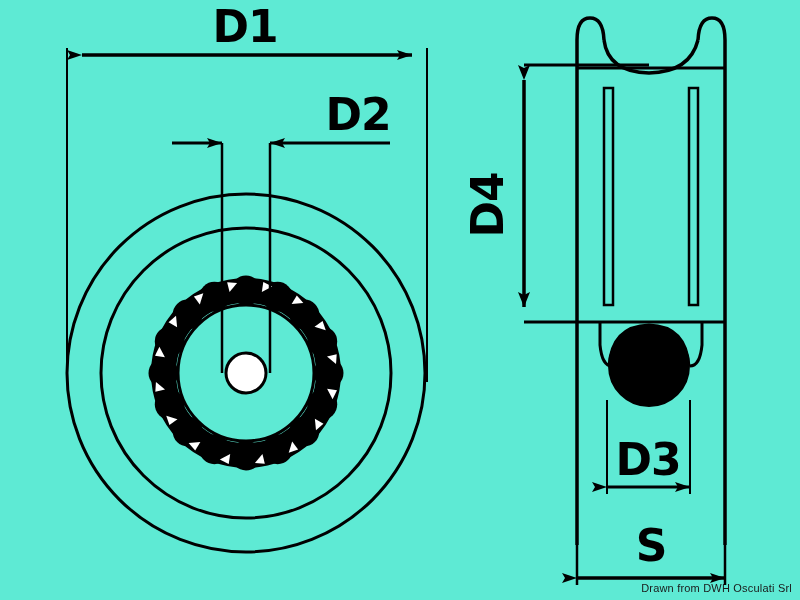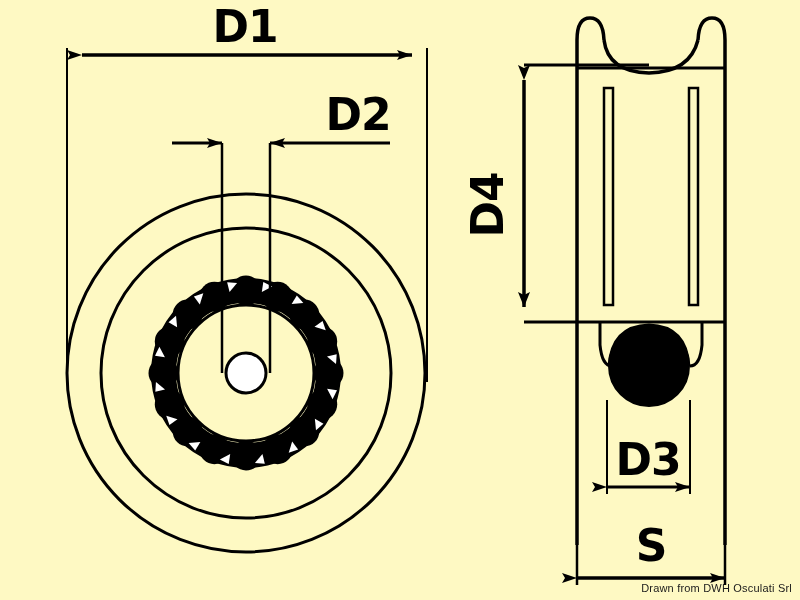--- a/index.html
+++ b/index.html
@@ -8,21 +8,21 @@
     padding: 0;
     background: #ffffff;
   }
   body {
     font-family: "Liberation Sans", sans-serif;
   }
   #drawing-root {
     position: relative;
     width: 800px;
     height: 600px;
-    background: #fef9c3;
+    background: #5eead4;
     overflow: hidden;
   }
   #drawing-svg {
     position: absolute;
     left: 0;
     top: 0;
     width: 800px;
     height: 600px;
     display: block;
   }

